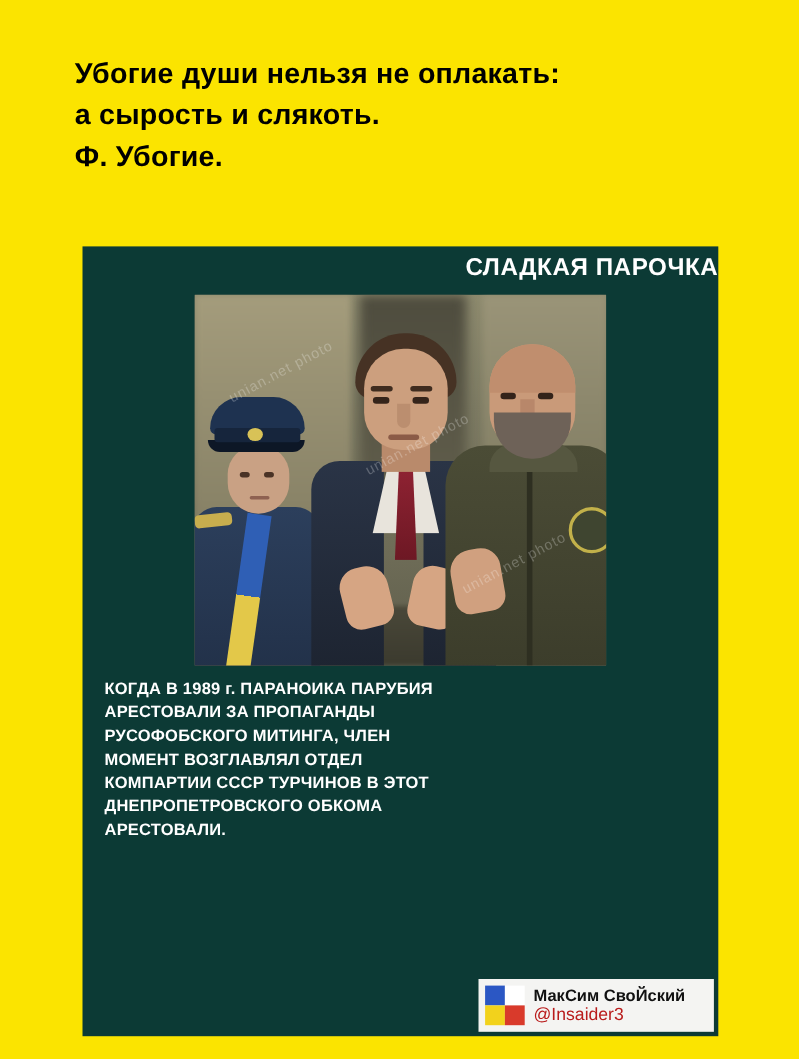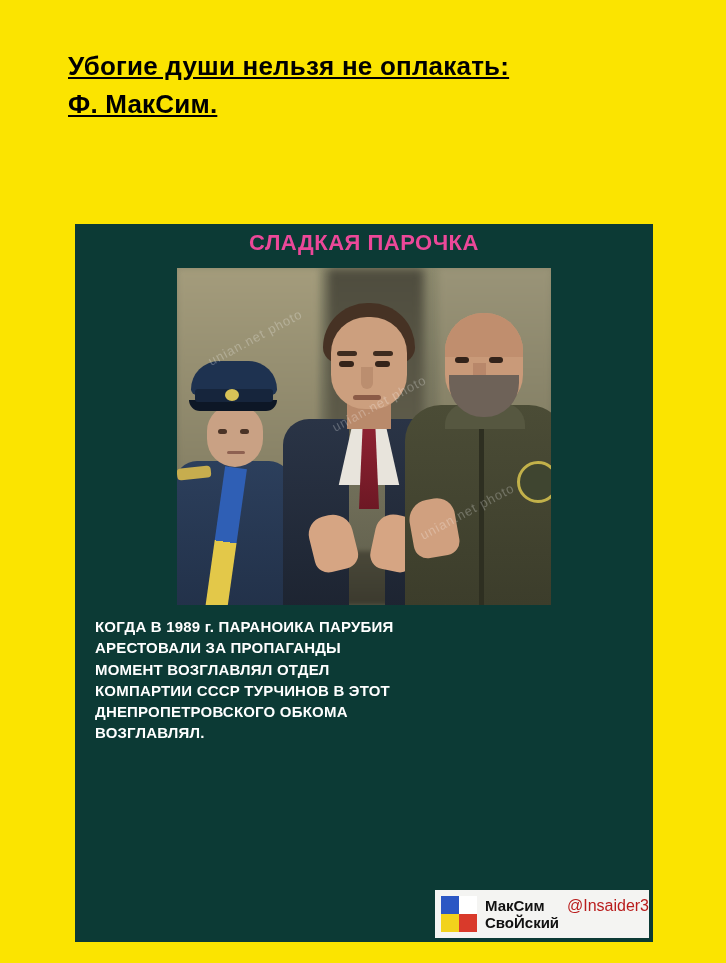--- a/index.html
+++ b/index.html
@@ -23,39 +23,38 @@
     top: 48px;
     width: 600px;
     color: #000000;
     font-size: 26px;
     font-weight: bold;
     line-height: 1.46;
     letter-spacing: 0.2px;
   }
   .quote div {
     white-space: nowrap;
-    text-decoration: underline;
   }
 
   .meme {
     position: absolute;
     left: 75px;
     top: 224px;
     width: 578px;
     height: 718px;
     background: #0c3a35;
     overflow: hidden;
   }
   .meme-title {
     position: absolute;
     left: 0;
     top: 6px;
     width: 100%;
-    text-align: center;
-    color: #ec4899;
+    text-align: right;
+    color: #ffffff;
     font-size: 22px;
     font-weight: bold;
     letter-spacing: 0.5px;
   }
 
   .photo {
     position: absolute;
     left: 102px;
     top: 44px;
     width: 374px;
@@ -352,32 +351,33 @@
   .sig-flag {
     width: 36px; height: 36px;
     position: relative;
     flex: 0 0 auto;
     margin-right: 8px;
   }
   .sig-flag .q1 { position: absolute; left: 0; top: 0; width: 18px; height: 18px; background: #2b57c4; }
   .sig-flag .q2 { position: absolute; left: 18px; top: 0; width: 18px; height: 18px; background: #ffffff; }
   .sig-flag .q3 { position: absolute; left: 0; top: 18px; width: 18px; height: 18px; background: #f2d21c; }
   .sig-flag .q4 { position: absolute; left: 18px; top: 18px; width: 18px; height: 18px; background: #d93a2b; }
-  .sig-text { display: flex; flex-direction: row; justify-content: center; }
+  .sig-text { display: flex; flex-direction: column; justify-content: center; }
   .sig-name { color: #111111; font-size: 15px; font-weight: bold; }
   .sig-handle { color: #b91c1c; font-size: 16px; }
 </style>
 </head>
 <body>
 
 <div class="page">
 
   <div class="quote">
     <div>Убогие души нельзя не оплакать:</div>
-    <div>Ф. МакСим.</div>
+    <div>а сырость и слякоть.</div>
+    <div>Ф. Убогие.</div>
   </div>
 
   <div class="meme">
 
     <div class="meme-title">СЛАДКАЯ ПАРОЧКА</div>
 
     <div class="photo">
       <div class="ph-bg"></div>
       <div class="ph-wall-l"></div>
       <div class="ph-wall-r"></div>
@@ -431,24 +431,25 @@
       </div>
 
       <div class="wm" style="left:26px; top:62px;">unian.net photo</div>
       <div class="wm" style="left:150px; top:128px;">unian.net photo</div>
       <div class="wm" style="left:238px; top:236px;">unian.net photo</div>
     </div>
 
     <div class="caption">
       <div>КОГДА В 1989 г. ПАРАНОИКА ПАРУБИЯ</div>
       <div>АРЕСТОВАЛИ ЗА ПРОПАГАНДЫ</div>
+      <div>РУСОФОБСКОГО МИТИНГА, ЧЛЕН</div>
       <div>МОМЕНТ ВОЗГЛАВЛЯЛ ОТДЕЛ</div>
       <div>КОМПАРТИИ СССР ТУРЧИНОВ В ЭТОТ</div>
       <div>ДНЕПРОПЕТРОВСКОГО ОБКОМА</div>
-      <div>ВОЗГЛАВЛЯЛ.</div>
+      <div>АРЕСТОВАЛИ.</div>
     </div>
 
     <div class="signature">
       <div class="sig-flag">
         <div class="q1"></div>
         <div class="q2"></div>
         <div class="q3"></div>
         <div class="q4"></div>
       </div>
       <div class="sig-text">

